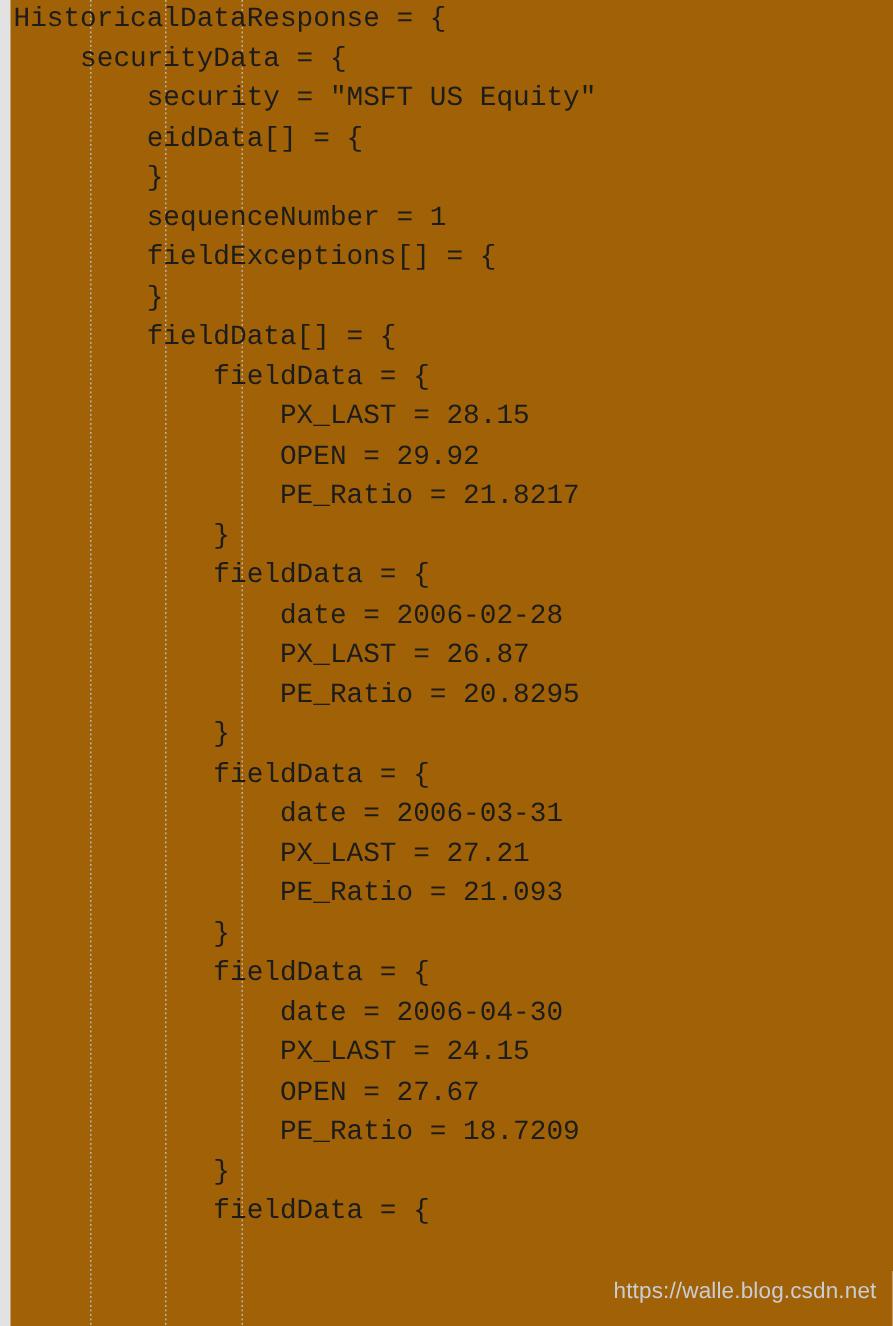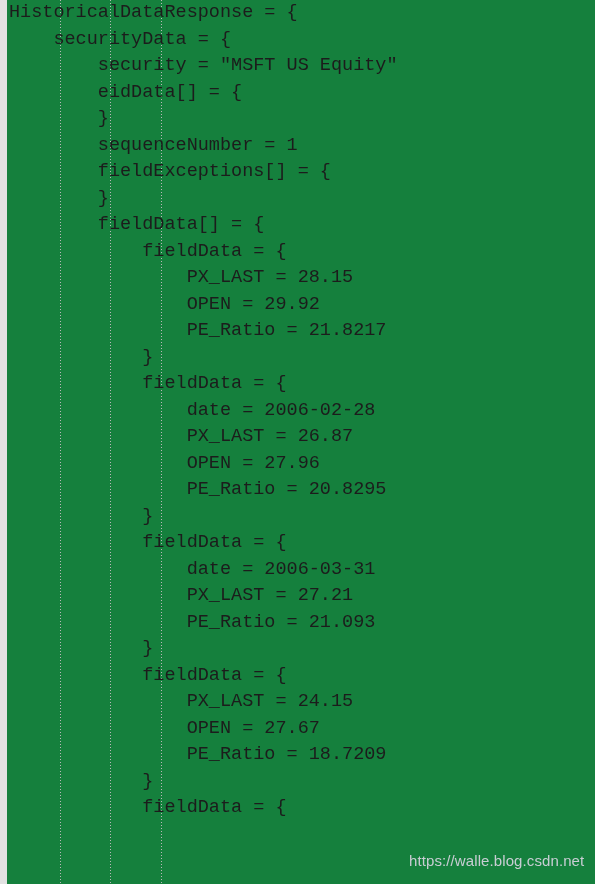--- a/index.html
+++ b/index.html
@@ -11,21 +11,21 @@
   body {
     width: 595px;
     height: 884px;
     font-family: "Liberation Mono", "DejaVu Sans Mono", monospace;
     overflow: hidden;
   }
   #app {
     position: relative;
     width: 595px;
     height: 884px;
-    background: #15803d;
+    background: #a16207;
     overflow: hidden;
   }
   
   .gutter {
     position: absolute;
     left: 0;
     top: 0;
     width: 7px;
     height: 884px;
     background: #e2e2e2;
@@ -106,29 +106,29 @@
       <div class="line">        }</div>
       <div class="line">        fieldData[] = {</div>
       <div class="line">            fieldData = {</div>
       <div class="line">                PX_LAST = 28.15</div>
       <div class="line">                OPEN = 29.92</div>
       <div class="line">                PE_Ratio = 21.8217</div>
       <div class="line">            }</div>
       <div class="line">            fieldData = {</div>
       <div class="line">                date = 2006-02-28</div>
       <div class="line">                PX_LAST = 26.87</div>
-      <div class="line">                OPEN = 27.96</div>
       <div class="line">                PE_Ratio = 20.8295</div>
       <div class="line">            }</div>
       <div class="line">            fieldData = {</div>
       <div class="line">                date = 2006-03-31</div>
       <div class="line">                PX_LAST = 27.21</div>
       <div class="line">                PE_Ratio = 21.093</div>
       <div class="line">            }</div>
       <div class="line">            fieldData = {</div>
+      <div class="line">                date = 2006-04-30</div>
       <div class="line">                PX_LAST = 24.15</div>
       <div class="line">                OPEN = 27.67</div>
       <div class="line">                PE_Ratio = 18.7209</div>
       <div class="line">            }</div>
       <div class="line">            fieldData = {</div>
     </div>
 
   <div class="watermark">https://walle.blog.csdn.net</div>
 
 </div>

